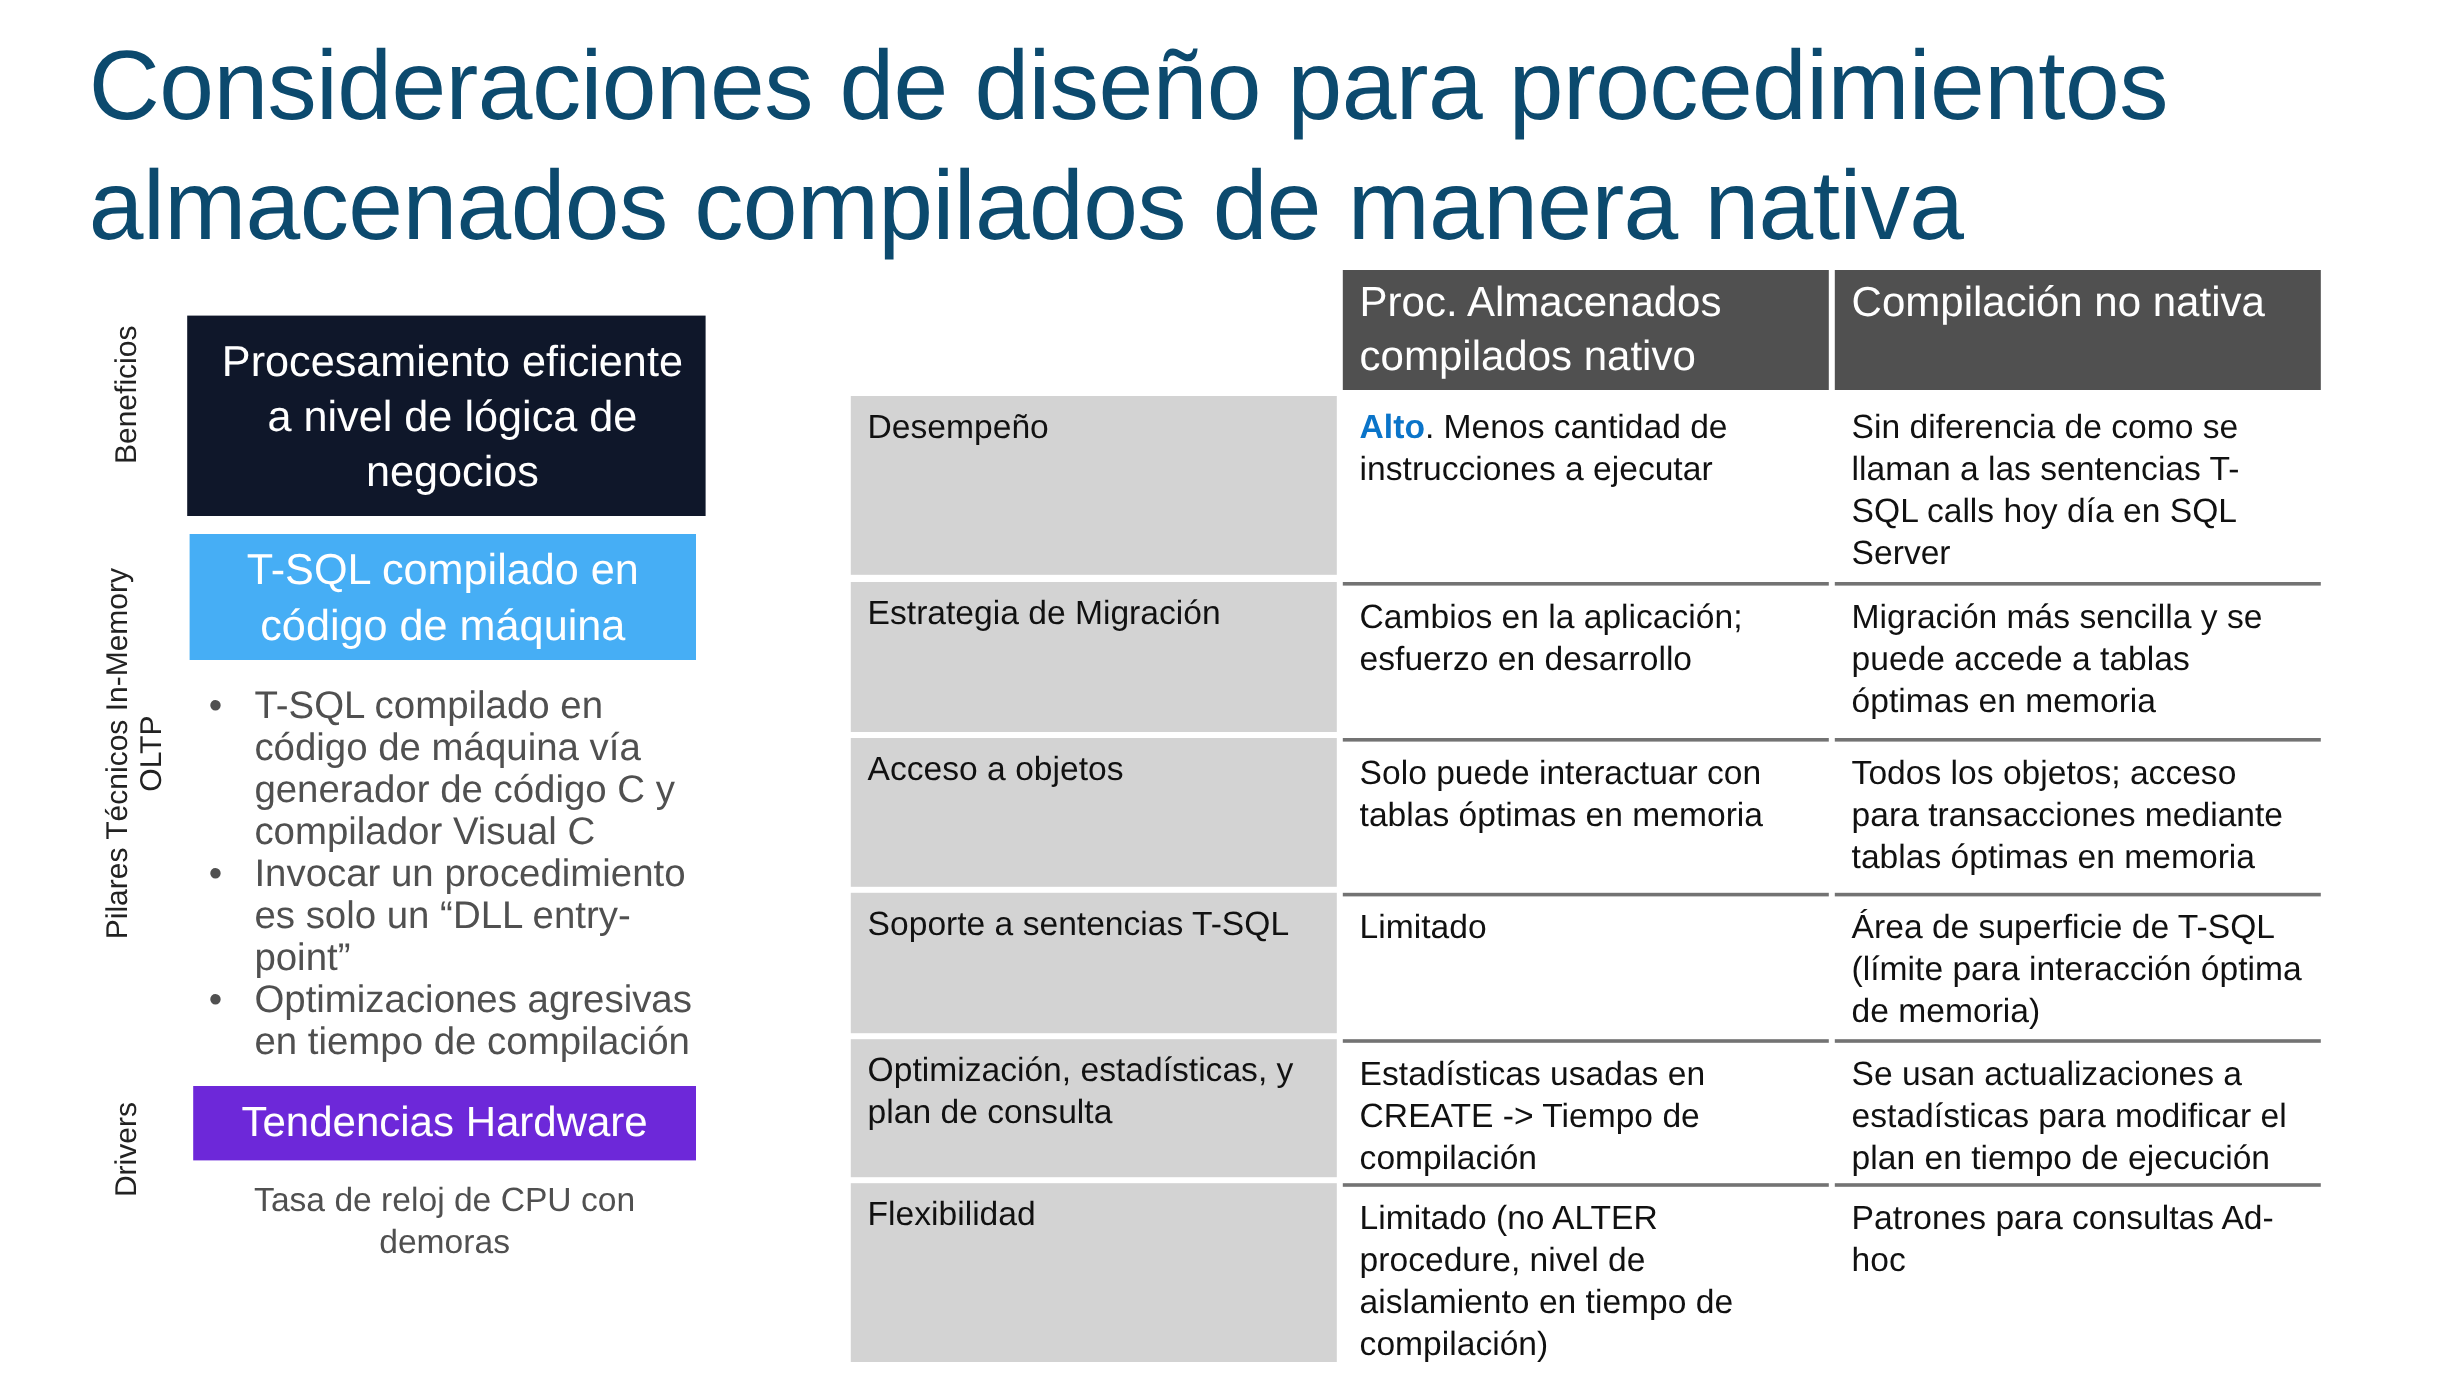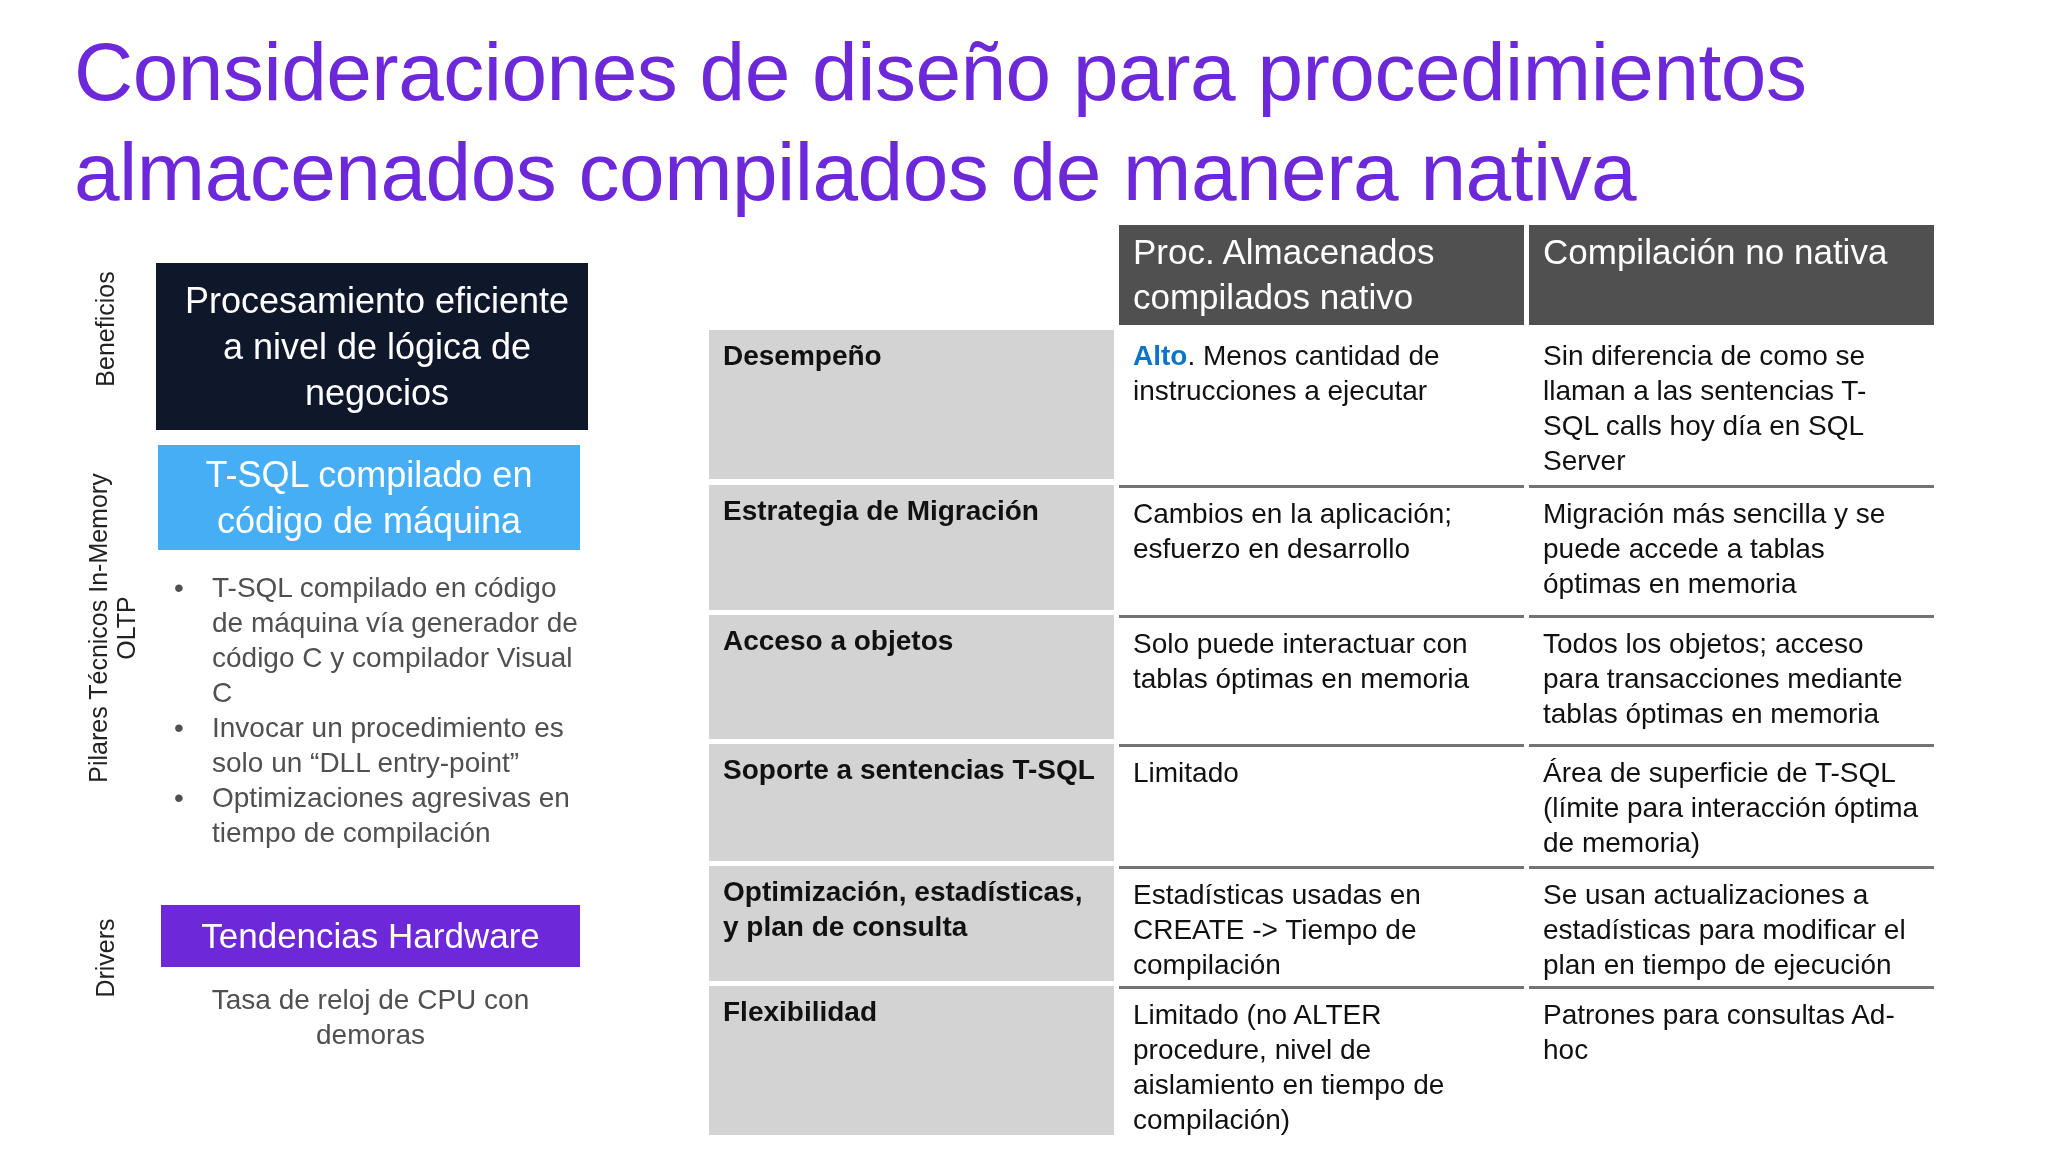--- a/index.html
+++ b/index.html
@@ -1,37 +1,37 @@
 <!DOCTYPE html>
 <html><head>
 <meta charset="utf-8">
 <style>
   html, body { margin:0; padding:0; }
   body { width:2048px; height:1152px; background:#ffffff; position:relative; overflow:hidden;
          font-family:"Liberation Sans", "DejaVu Sans", sans-serif; color:#222; }
   .title { position:absolute; left:74px; top:22px; width:1900px; font-size:82px; line-height:100px;
-           color:#6d28d9; font-weight:normal; letter-spacing:-0.5px; }
+           color:#0c4a6e; font-weight:normal; letter-spacing:-0.5px; }
   .vlabel { position:absolute; transform:translate(-50%,-50%) rotate(-90deg); white-space:nowrap;
             font-size:25px; line-height:28px; color:#222; text-align:center; }
   .box { position:absolute; color:#fff; text-align:center; display:flex; align-items:center; justify-content:center; }
   .box1 { left:156px; top:263px; width:422px; height:167px; background:#0f172a; font-size:36px; line-height:46px;padding-left:10px; }
   .box2 { left:158px; top:445px; width:422px; height:105px; background:#46aef5; font-size:36px; line-height:46px; }
   .box3 { left:161px; top:905px; width:419px; height:62px; background:#6d28d9; font-size:35px; }
   .bullets { position:absolute; left:160px; top:570px; width:430px; margin:0; padding:0; list-style:none;
-             font-size:28px; line-height:35px; color:#505050; }
+             font-size:32px; line-height:35px; color:#505050; }
   .bullets li { position:relative; padding-left:52px; }
   .bullets li::before { content:"•"; position:absolute; left:14px; top:0; color:#505050; }
   .driver-text { position:absolute; left:161px; top:982px; width:419px; text-align:center;
                  font-size:28px; line-height:35px; color:#505050; }
   .table { position:absolute; left:709px; top:225px; width:1225px; }
   .hdr { position:absolute; top:0; height:100px; background:#505050; color:#fff; font-size:35px; line-height:45px;
          padding:4px 14px; box-sizing:border-box; }
   .row { position:absolute; left:0; width:1225px; }
   .lab { position:absolute; left:0; top:0; bottom:0; width:405px; background:#d3d3d3; box-sizing:border-box;
-         padding:8px 14px; font-size:28px; line-height:35px; color:#111;font-weight:bold; }
+         padding:8px 14px; font-size:28px; line-height:35px; color:#111; }
   .cell { position:absolute; top:0; bottom:0; width:405px; box-sizing:border-box; padding:8px 14px;
           font-size:28px; line-height:35px; color:#111; border-top:3px solid #737373; }
   .c2 { left:410px; } .c3 { left:820px; }
   .accent { color:#0a74c9; font-weight:bold; }
 </style>
 </head>
 <body>
 
 <div class="title">
   <div>Consideraciones de diseño para procedimientos</div>

